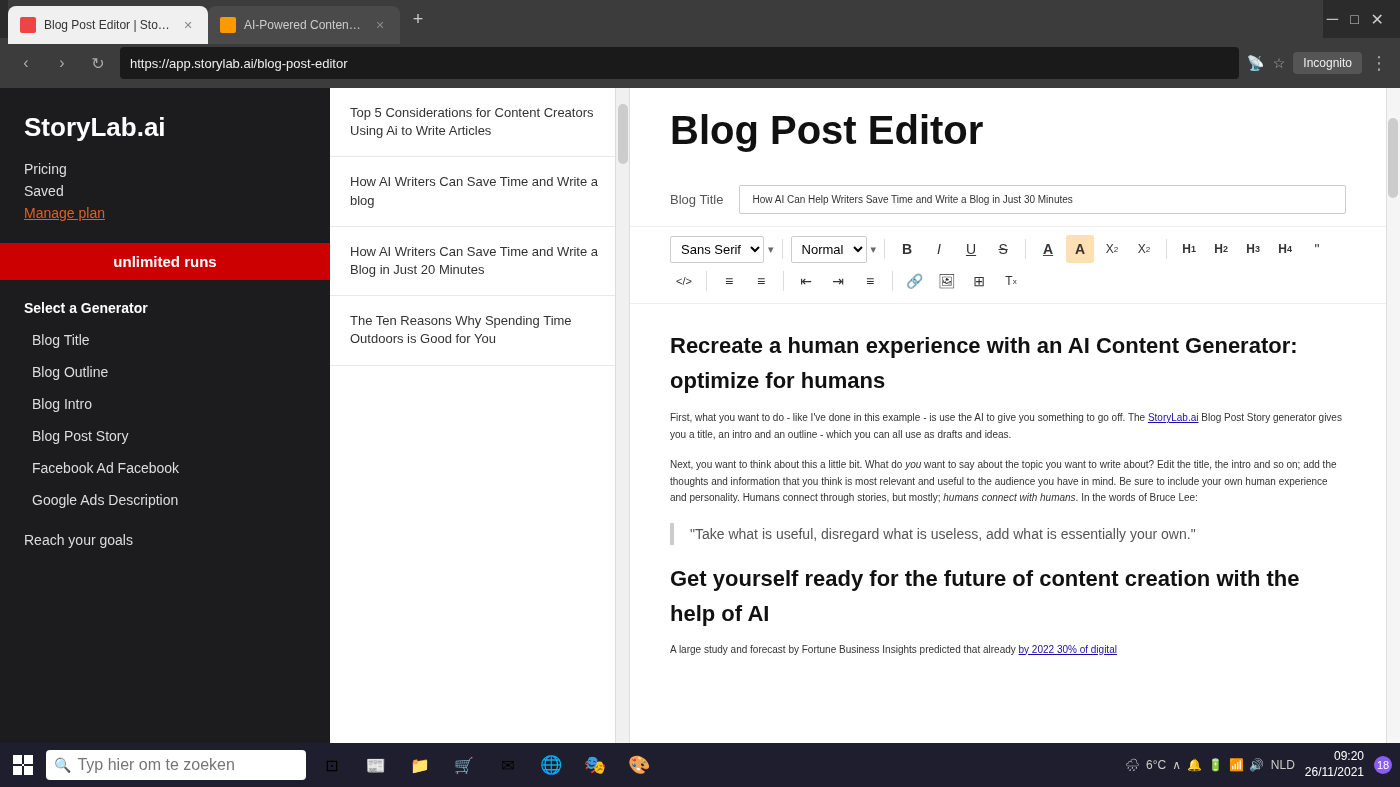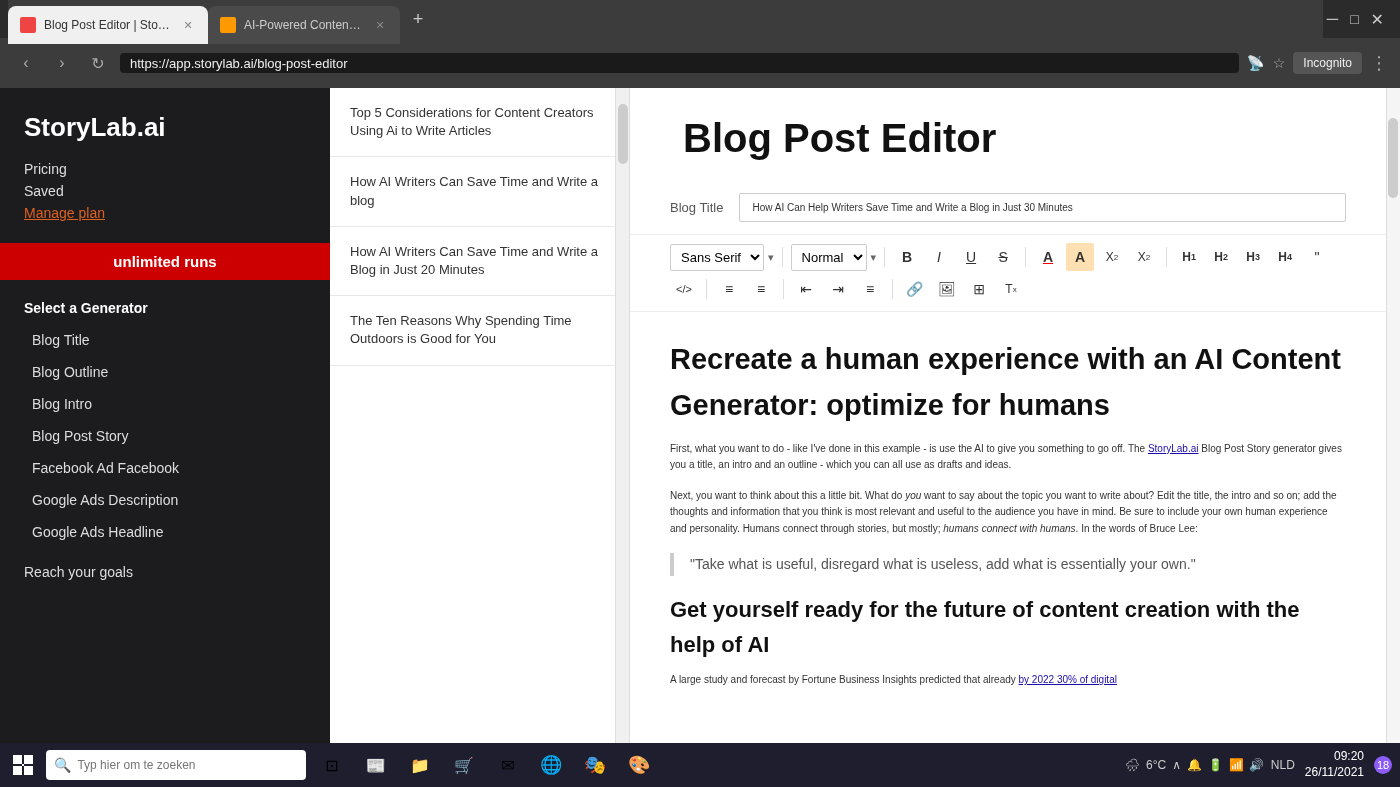--- a/index.html
+++ b/index.html
@@ -90,21 +90,21 @@
       height: 28px;
       display: flex;
       align-items: center;
       justify-content: center;
       color: #aaa;
       font-size: 16px;
       cursor: pointer;
     }
     .address-input {
       flex: 1;
-      height: 20px;
+      height: 32px;
       background: #1a1a1a;
       border: none;
       border-radius: 4px;
       color: #eee;
       padding: 0 10px;
       font-size: 13px;
     }
     .browser-icons {
       display: flex;
       align-items: center;
@@ -231,22 +231,21 @@
 
     
     .editor-area {
       flex: 1;
       background: #fff;
       overflow-y: auto;
       display: flex;
       flex-direction: column;
     }
     .editor-header {
-      padding: 28px 40px 20px;
-      margin-left: 13px;
+      padding: 20px 40px 20px;
     }
     .editor-title {
       font-size: 40px;
       font-weight: bold;
       color: #111;
     }
     .blog-title-row {
       display: flex;
       align-items: center;
       padding: 12px 40px;
@@ -310,21 +309,21 @@
 
     .editor-content {
       padding: 24px 40px;
       flex: 1;
       font-size: 14px;
       line-height: 1.6;
       color: #333;
       overflow-y: auto;
     }
     .editor-h2 {
-      font-size: 29px;
+      font-size: 22px;
       font-weight: bold;
       color: #111;
       margin-bottom: 12px;
     }
     .editor-p {
       margin-bottom: 14px;
       color: #333;
       font-size: 10px;
       line-height: 1.65;
     }
@@ -381,21 +380,21 @@
       padding: 0 8px;
       gap: 6px;
     }
     .taskbar-search-icon {
       color: #555;
       font-size: 14px;
     }
     .taskbar-search-input {
       border: none;
       outline: none;
-      font-size: 12px;
+      font-size: 16px;
       color: #4c1d95;
       background: transparent;
       width: 100%;
     }
     .taskbar-icon {
       width: 36px;
       height: 36px;
       display: flex;
       align-items: center;
       justify-content: center;
@@ -484,21 +483,20 @@
       <div class="sidebar-nav-link manage-plan">Manage plan</div>
     </div>
     <div class="unlimited-badge">unlimited runs</div>
     <div class="sidebar-section-title">Select a Generator</div>
     <div class="sidebar-menu-item">Blog Title</div>
     <div class="sidebar-menu-item">Blog Outline</div>
     <div class="sidebar-menu-item">Blog Intro</div>
     <div class="sidebar-menu-item">Blog Post Story</div>
     <div class="sidebar-menu-item">Facebook Ad Facebook</div>
     <div class="sidebar-menu-item">Google Ads Description</div>
-    <div class="sidebar-menu-item">Google Ads Headline</div>
     <div class="sidebar-footer">Reach your goals</div>
   </div>
 
   <div class="content-list-panel">
     <div class="content-list-scroll">
       <div class="content-list-item">
         <span>Top 5 Considerations for Content Creators Using Ai to Write Articles</span>
       </div>
       <div class="content-list-item">
         <span>How AI Writers Can Save Time and Write a blog</span>

